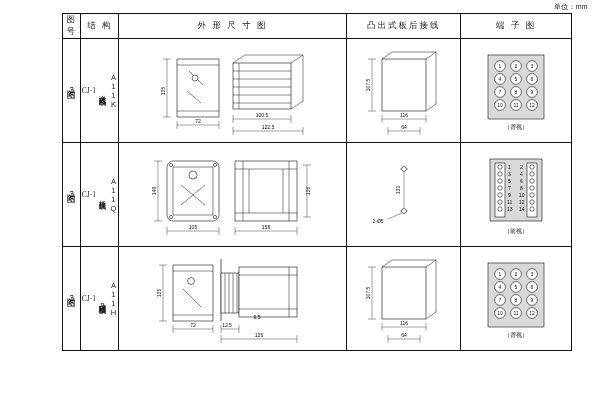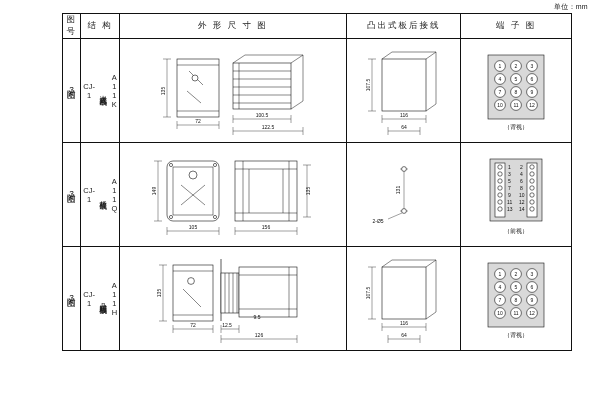--- a/index.html
+++ b/index.html
@@ -17,21 +17,21 @@
   .col-mount{width:116px;}
   .col-term{width:112px;margin-top:28px;}
 
   td.cell{vertical-align:middle;text-align:center;position:relative;}
   .rowh{height:104px;}
 
   .vtext{writing-mode:vertical-rl;text-orientation:upright;font-size:8.5px;line-height:12px;letter-spacing:1px;display:inline-block;}
   .vtext-small{writing-mode:vertical-rl;text-orientation:upright;font-size:7.5px;line-height:11px;letter-spacing:.5px;display:inline-block;}
   .struct-wrap{display:flex;align-items:center;justify-content:center;height:100%;}
   .struct-inner{display:flex;flex-direction:row;align-items:center;gap:1px;}
-  .lat{font-size:7.5px;}
+  .lat{font-size:7.5px;font-family:Liberation Serif, serif;}
   .code{font-size:7.5px;writing-mode:vertical-rl;text-orientation:upright;letter-spacing:0px;}
 
   .svgbox{display:block;margin:0 auto;}
 
   
   .ln{stroke:#111;stroke-width:.7;fill:none;}
   .lnt{stroke:#111;stroke-width:.5;fill:none;}
   .dim{stroke:#111;stroke-width:.4;fill:none;}
   .txt{font-family:"Liberation Sans",sans-serif;font-size:5px;fill:#111;}
   .txt6{font-family:"Liberation Sans",sans-serif;font-size:6px;fill:#111;}

